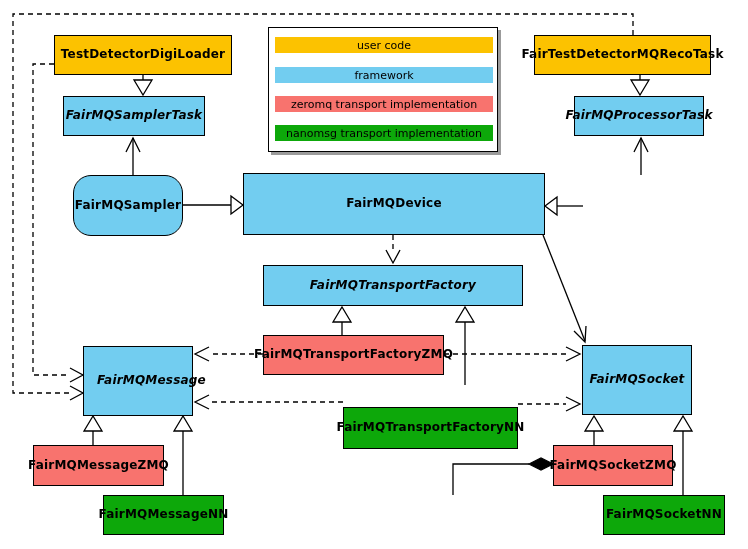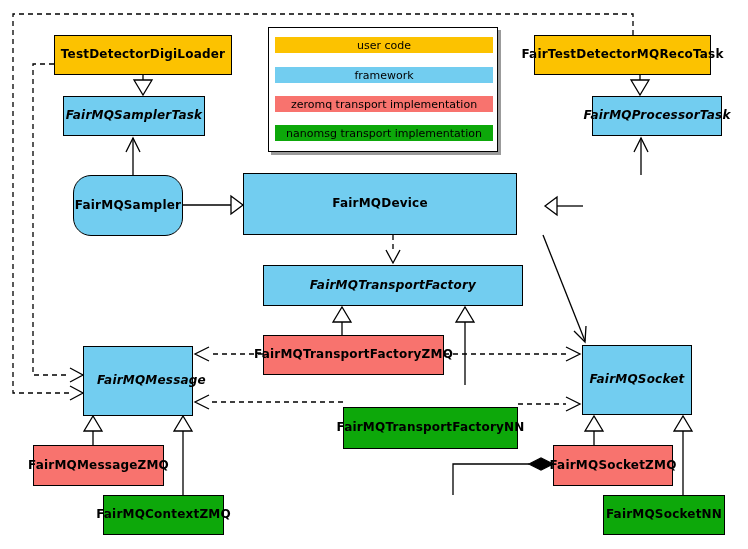--- a/index.html
+++ b/index.html
@@ -146,40 +146,40 @@
       <path class="e" d="M70,368 L83,375 L70,382"></path>
     </g>
   </svg>
 
   <div class="node user-code" style="left:54px;top:35px;width:178px;height:40px;">TestDetectorDigiLoader</div>
 
   <div class="node user-code" style="left:534px;top:35px;width:177px;height:40px;">FairTestDetectorMQRecoTask</div>
 
   <div class="node framework abstract" style="left:63px;top:96px;width:142px;height:40px;">FairMQSamplerTask</div>
 
-  <div class="node framework abstract" style="left:592px;top:96px;width:130px;height:40px;">FairMQProcessorTask</div>
+  <div class="node framework abstract" style="left:574px;top:96px;width:130px;height:40px;">FairMQProcessorTask</div>
 
   <div class="node framework" style="left:73px;top:175px;width:110px;height:61px;border-radius:18px;">FairMQSampler</div>
 
-  <div class="node framework" style="left:243px;top:173px;width:274px;height:62px;">FairMQDevice</div>
+  <div class="node framework" style="left:243px;top:173px;width:302px;height:62px;">FairMQDevice</div>
 
 
   <div class="node framework abstract" style="left:263px;top:265px;width:260px;height:41px;">FairMQTransportFactory</div>
 
   <div class="node zeromq" style="left:263px;top:335px;width:181px;height:40px;">FairMQTransportFactoryZMQ</div>
 
   <div class="node nanomsg" style="left:343px;top:384px;width:175px;height:42px;margin-top:23px;">FairMQTransportFactoryNN</div>
 
   <div class="node framework abstract" style="left:83px;top:346px;width:110px;height:70px;padding-left:27px;">FairMQMessage</div>
 
   <div class="node framework abstract" style="left:582px;top:345px;width:110px;height:70px;">FairMQSocket</div>
 
   <div class="node zeromq" style="left:33px;top:445px;width:131px;height:41px;">FairMQMessageZMQ</div>
 
-  <div class="node nanomsg" style="left:103px;top:495px;width:121px;height:40px;">FairMQContextZMQ</div>
+  <div class="node nanomsg" style="left:103px;top:495px;width:121px;height:40px;">FairMQMessageNN</div>
 
 
   <div class="node zeromq" style="left:553px;top:445px;width:120px;height:41px;">FairMQSocketZMQ</div>
 
   <div class="node nanomsg" style="left:603px;top:495px;width:122px;height:40px;">FairMQSocketNN</div>
 
   <div id="legend">
     <div class="legend-row user-code" style="top:9px;">user code</div>
     <div class="legend-row framework" style="top:39px;">framework</div>
     <div class="legend-row zeromq" style="top:68px;">zeromq transport implementation</div>

